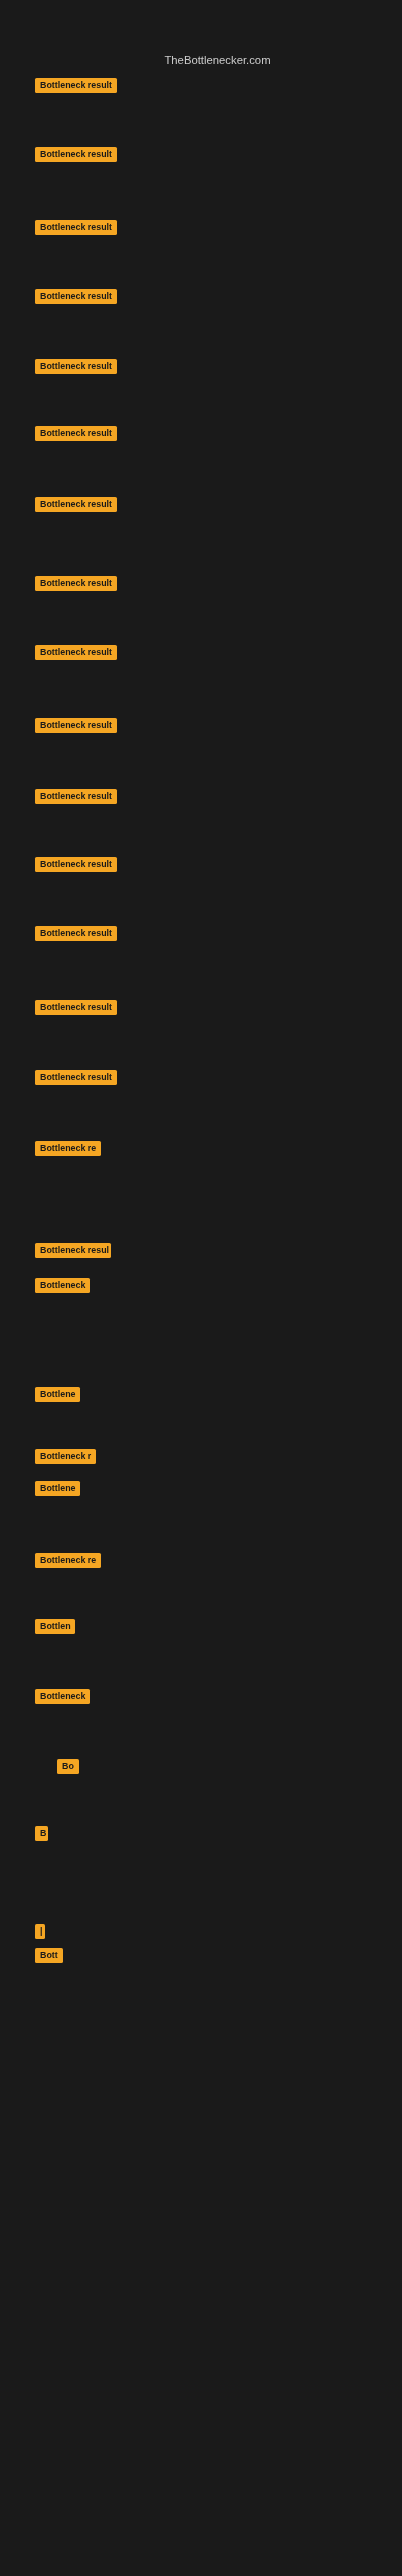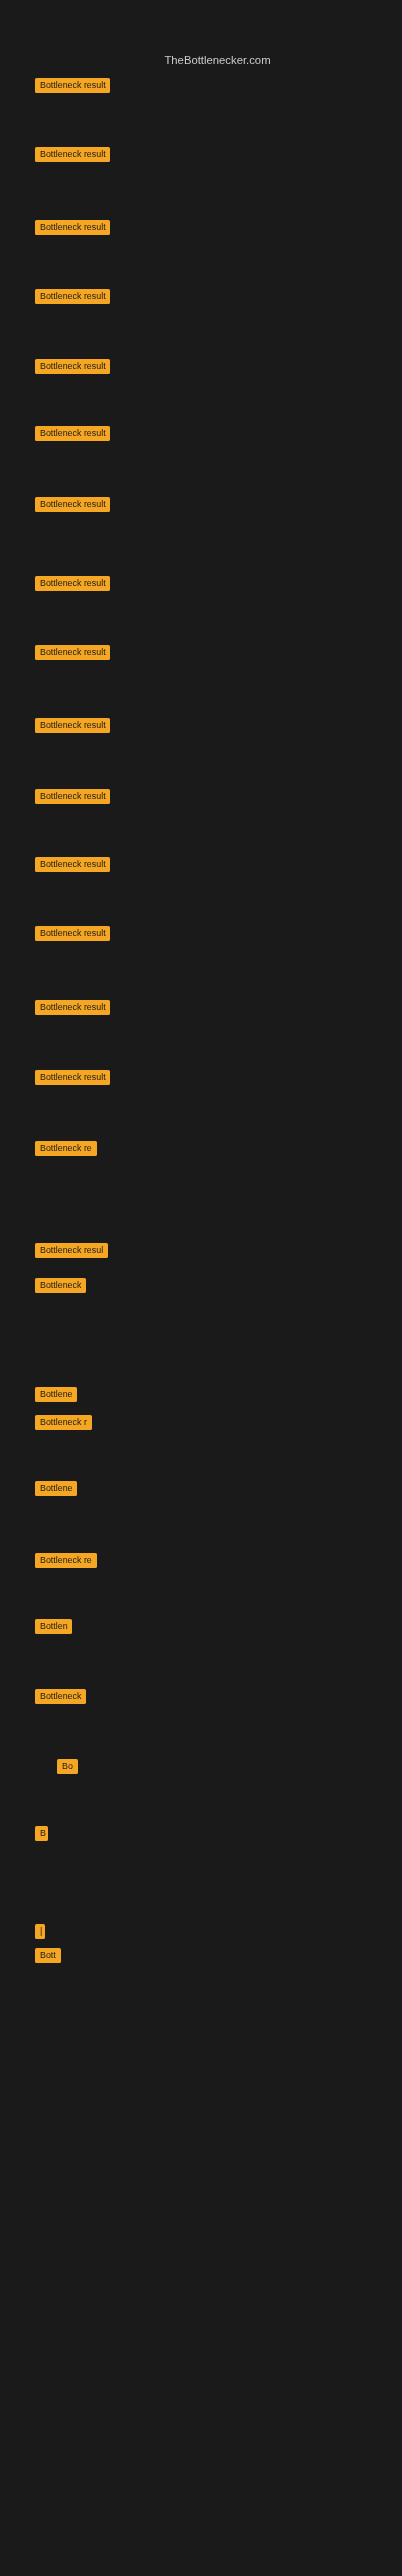--- a/index.html
+++ b/index.html
@@ -22,21 +22,21 @@
       font-size: 11.3px;
       padding: 6.4px 0;
       background-color: #1a1a1a;
     }
 
     .bottleneck-badge {
       display: inline-block;
       background-color: #f5a623;
       color: #1a1a1a;
       font-size: 8.9px;
-      font-weight: normal;
+      font-weight: bold;
       padding: 2.4px 4.8px;
       border-radius: 1.6px;
       white-space: nowrap;
       overflow: hidden;
     }
   </style>
 </head>
 <body style="position: relative; height: 2576px;">
 
 <div>
@@ -56,21 +56,21 @@
     <div style="position: absolute; top: 686px; left: 3.2px;"><span class="bottleneck-badge" style="max-width: 89px;">Bottleneck result</span></div>
     <div style="position: absolute; top: 757px; left: 3.2px;"><span class="bottleneck-badge" style="max-width: 89px;">Bottleneck result</span></div>
     <div style="position: absolute; top: 825px; left: 3.2px;"><span class="bottleneck-badge" style="max-width: 89px;">Bottleneck result</span></div>
     <div style="position: absolute; top: 894px; left: 3.2px;"><span class="bottleneck-badge" style="max-width: 89px;">Bottleneck result</span></div>
     <div style="position: absolute; top: 968px; left: 3.2px;"><span class="bottleneck-badge" style="max-width: 89px;">Bottleneck result</span></div>
     <div style="position: absolute; top: 1038px; left: 3.2px;"><span class="bottleneck-badge" style="max-width: 89px;">Bottleneck result</span></div>
     <div style="position: absolute; top: 1109px; left: 3.2px;"><span class="bottleneck-badge" style="max-width: 72px;">Bottleneck re</span></div>
     <div style="position: absolute; top: 1175px; left: 3.2px; margin-top: 36px;"><span class="bottleneck-badge" style="max-width: 76px;">Bottleneck resul</span></div>
     <div style="position: absolute; top: 1246px; left: 3.2px;"><span class="bottleneck-badge" style="max-width: 60px;">Bottleneck</span></div>
     <div style="position: absolute; top: 1312px; left: 3.2px; margin-top: 43px;"><span class="bottleneck-badge" style="max-width: 48px;">Bottlene</span></div>
-    <div style="position: absolute; top: 1383px; left: 3.2px;"><span class="bottleneck-badge" style="max-width: 64px;">Bottleneck r</span></div>
+    <div style="position: absolute; top: 1417px; left: 3.2px;"><span class="bottleneck-badge" style="max-width: 64px;">Bottleneck r</span></div>
     <div style="position: absolute; top: 1449px; left: 3.2px;"><span class="bottleneck-badge" style="max-width: 55px;">Bottlene</span></div>
     <div style="position: absolute; top: 1521px; left: 3.2px;"><span class="bottleneck-badge" style="max-width: 71px;">Bottleneck re</span></div>
     <div style="position: absolute; top: 1587px; left: 3.2px;"><span class="bottleneck-badge" style="max-width: 44px;">Bottlen</span></div>
     <div style="position: absolute; top: 1657px; left: 3.2px;"><span class="bottleneck-badge" style="max-width: 60px;">Bottleneck</span></div>
     <div style="position: absolute; top: 1727px; left: 3.2px;"><span class="bottleneck-badge" style="max-width: 22.5px; margin-left: 22px;">Bo</span></div>
     <div style="position: absolute; top: 1794px; left: 3.2px;"><span class="bottleneck-badge" style="max-width: 13px;">B</span></div>
     <div style="position: absolute; top: 1892px; left: 3.2px;"><span class="bottleneck-badge" style="max-width: 8px;">|</span></div>
     <div style="position: absolute; top: 1916px; left: 3.2px;"><span class="bottleneck-badge" style="max-width: 28px;">Bott</span></div>
   </div>
 

